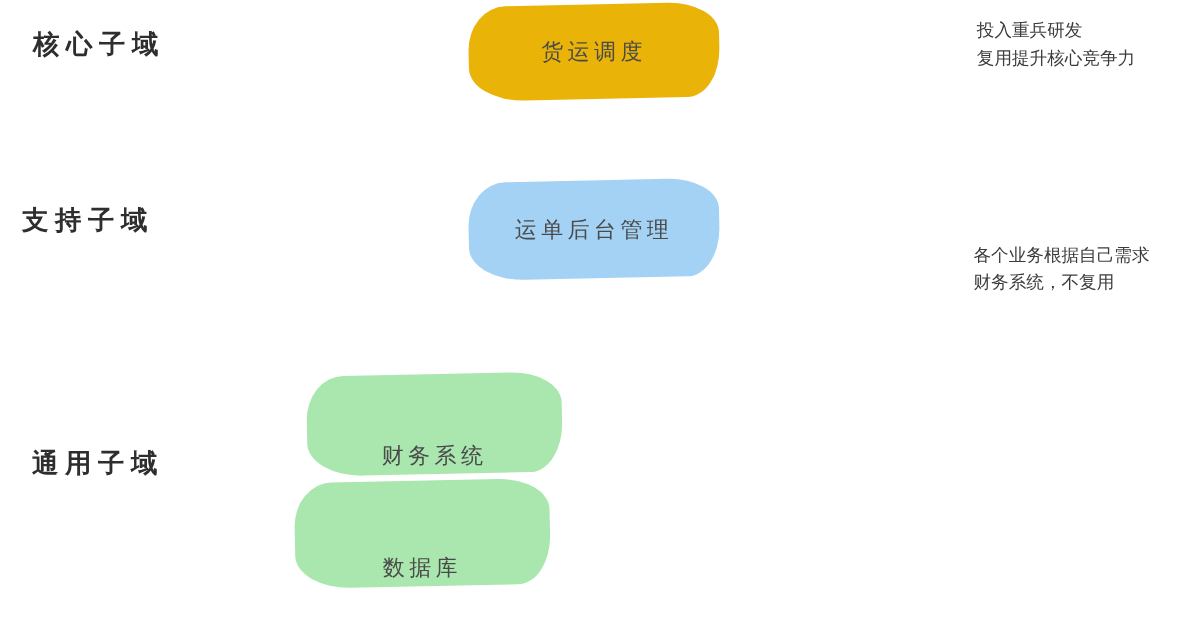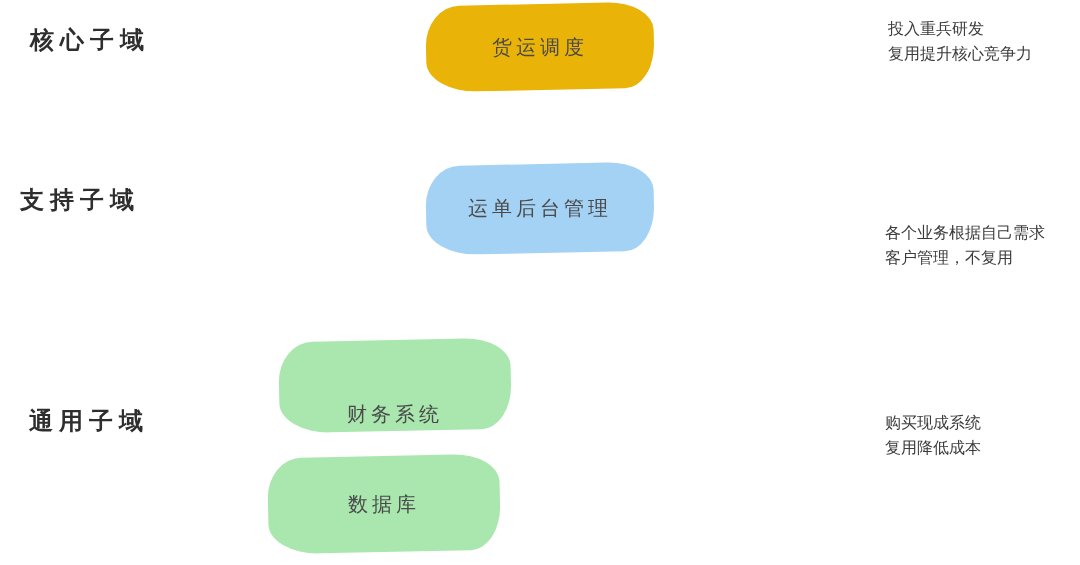--- a/index.html
+++ b/index.html
@@ -85,33 +85,29 @@
   </div>
 
   <div class="row-label" style="left:20px; top:184px;text-align:right;">支持子域</div>
 
   <div class="blob blob-support" style="left:429px; top:167px; width:222px; height:83px;">
     <span class="blob-text">运单后台管理</span>
   </div>
 
   <div class="note" style="left:885px; top:190px;margin-top:30px;">
     <div>各个业务根据自己需求</div>
-    <div>客户管理，不复用</div>
+    <div>财务系统，不复用</div>
   </div>
 
   <div class="row-label" style="left:29px; top:405px;">通用子域</div>
 
   <div class="blob blob-generic" style="left:282px; top:343px; width:226px; height:85px;align-items:flex-end;">
     <span class="blob-text">财务系统</span>
   </div>
 
 
-  <div class="blob blob-generic" style="left:271px; top:459px; width:226px; height:90px;">
+  <div class="blob blob-generic" style="left:271px; top:440px; width:226px; height:90px;align-items:flex-end;">
     <span class="blob-text">数据库</span>
   </div>
 
 
-  <div class="note" style="left:885px; top:410px;">
-    <div>购买现成系统</div>
-    <div>复用降低成本</div>
-  </div>
 
 </div>
 
 </body></html>

